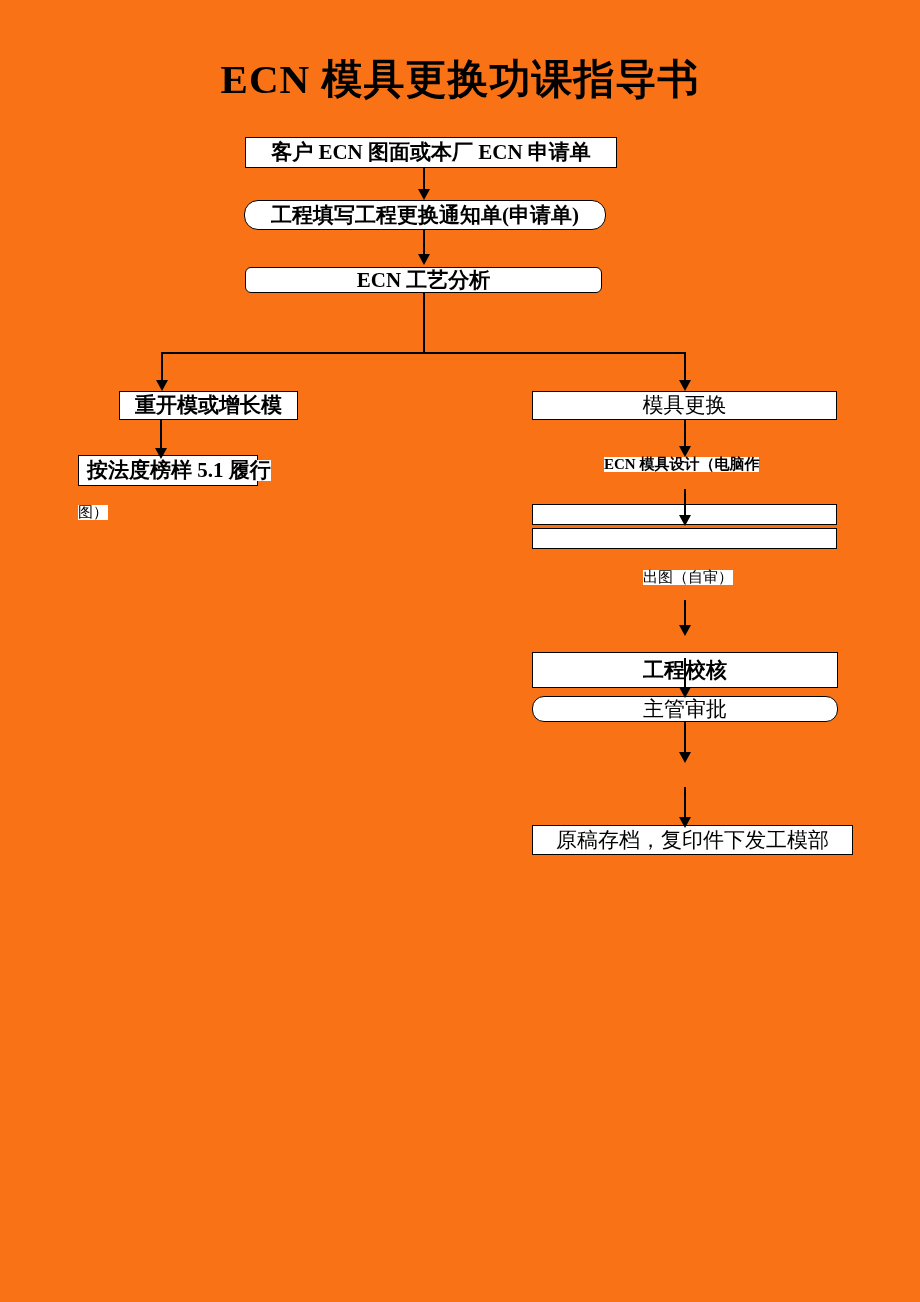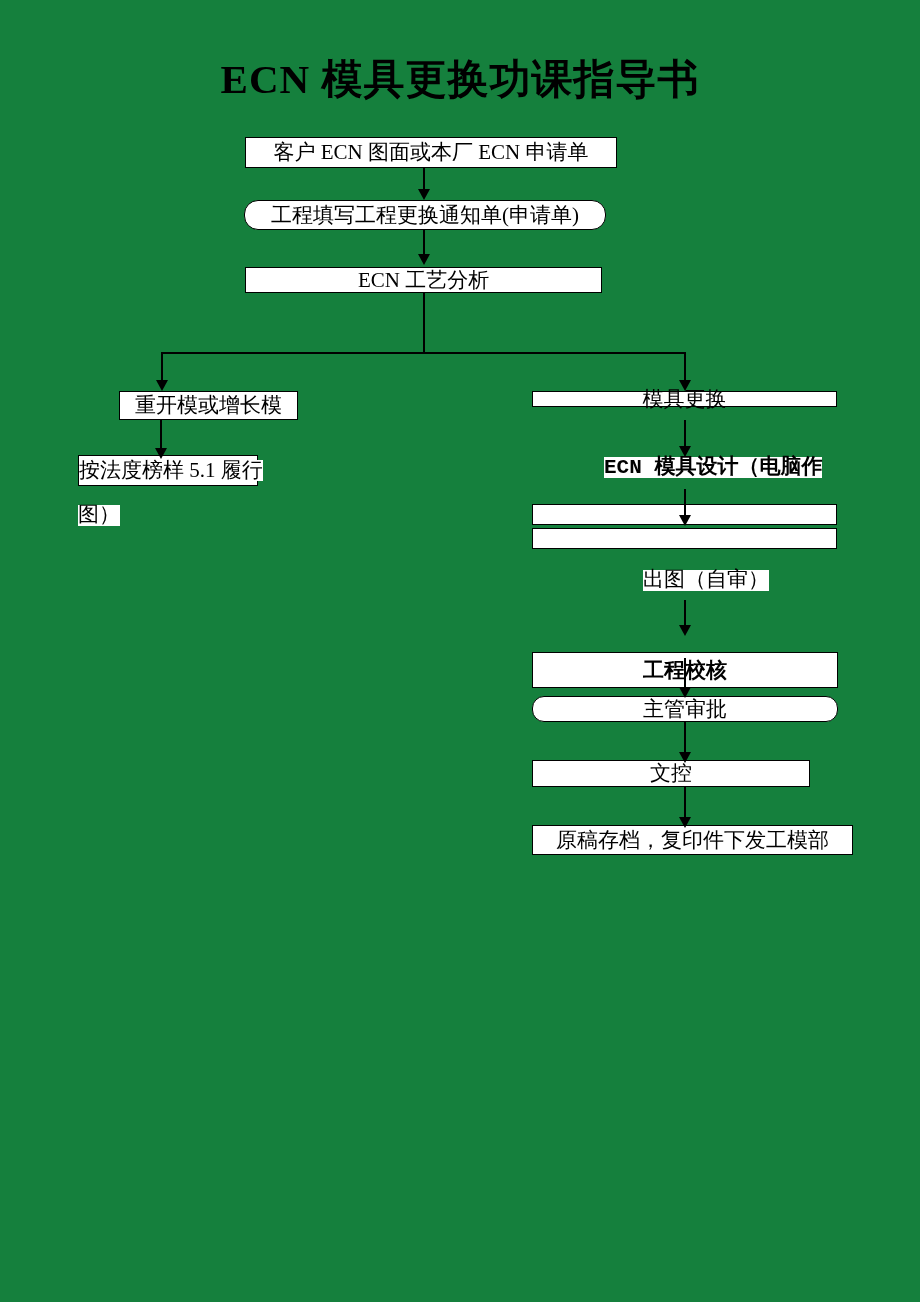--- a/index.html
+++ b/index.html
@@ -8,21 +8,21 @@
     background: #ffffff;
   }
   body {
     font-family: "Liberation Serif", "DejaVu Serif", serif;
     color: #000000;
   }
   #page {
     position: relative;
     width: 920px;
     height: 1302px;
-    background: #15803d;
+    background: #f97316;
     overflow: hidden;
   }
 
   
   .doc-title {
     position: absolute;
     left: 0;
     top: 52px;
     width: 920px;
     text-align: center;
@@ -40,43 +40,44 @@
     border: 1.5px solid #000;
     background: #ffffff;
     display: flex;
     align-items: center;
     justify-content: center;
     font-size: 21px;
     line-height: 1;
     white-space: nowrap;
     font-family: "Liberation Serif", "DejaVu Serif", serif;
   }
-  .node.bold  { font-weight: normal; }
+  .node.bold  { font-weight: bold; }
   .node.empty { }
 
   
   .node.overflow {
     justify-content: flex-start;
+    padding-left: 8px;
     overflow: visible;
   }
   .node.overflow > span {
     position: relative;
     z-index: 3;
     background: #ffffff;
   }
 
   
   .free-text {
     position: absolute;
-    font-size: 21px;
+    font-size: 15px;
     line-height: 1;
     white-space: nowrap;
     background: #ffffff;
     z-index: 3;
-    font-family: Liberation Mono, monospace;
+    font-family: Liberation Serif, serif;
   }
   .free-text.bold { font-weight: bold; }
 
   
   .vline {
     position: absolute;
     width: 2px;
     background: #000;
     z-index: 1;
   }
@@ -106,32 +107,32 @@
   <div class="node bold" style="left:245px; top:137px; width:372px; height:31px;">客户 ECN 图面或本厂 ECN 申请单</div>
 
   <div class="vline" style="left:423px; top:168px; height:27px;"></div>
   <div class="arrowhead" style="left:418px; top:189px;"></div>
 
   <div class="node bold" style="left:244px; top:200px; width:362px; height:30px;border-radius:14px;">工程填写工程更换通知单(申请单)</div>
 
   <div class="vline" style="left:423px; top:230px; height:30px;"></div>
   <div class="arrowhead" style="left:418px; top:254px;"></div>
 
-  <div class="node bold" style="left:245px; top:267px; width:357px; height:26px;">ECN 工艺分析</div>
+  <div class="node bold" style="left:245px; top:267px; width:357px; height:26px;border-radius:6px;">ECN 工艺分析</div>
 
   <div class="vline" style="left:423px; top:293px; height:61px;"></div>
   <div class="hline" style="left:162px; top:352px; width:524px;"></div>
   <div class="vline" style="left:161px; top:352px; height:31px;"></div>
   <div class="arrowhead" style="left:156px; top:380px;"></div>
   <div class="vline" style="left:684px; top:352px; height:31px;"></div>
   <div class="arrowhead" style="left:679px; top:380px;"></div>
 
   <div class="node bold" style="left:79px; top:391px; width:179px; height:29px;margin-left:40px;">重开模或增长模</div>
 
-  <div class="node" style="left:532px; top:391px; width:305px; height:16px;">模具更换</div>
+  <div class="node" style="left:532px; top:391px; width:305px; height:29px;">模具更换</div>
 
   <div class="vline" style="left:160px; top:420px; height:35px;"></div>
   <div class="arrowhead" style="left:155px; top:448px;"></div>
 
   <div class="node bold overflow" style="left:78px; top:455px; width:180px; height:31px;">
     <span>按法度榜样 5.1 履行</span>
   </div>
 
   <div class="free-text" style="left:78px; top:505px;">图）</div>
 
@@ -155,20 +156,19 @@
   <div class="node" style="left:532px; top:652px; width:306px; height:36px;font-weight:bold;">工程校核</div>
 
   <div class="vline" style="left:684px; top:658px; height:37px;"></div>
   <div class="arrowhead" style="left:679px; top:687px;"></div>
 
   <div class="node" style="left:532px; top:696px; width:306px; height:26px;border-radius:12px;">主管审批</div>
 
   <div class="vline" style="left:684px; top:722px; height:38px;"></div>
   <div class="arrowhead" style="left:679px; top:752px;"></div>
 
-  <div class="node" style="left:532px; top:760px; width:278px; height:27px;">文控</div>
 
   <div class="vline" style="left:684px; top:787px; height:38px;"></div>
   <div class="arrowhead" style="left:679px; top:817px;"></div>
 
   <div class="node" style="left:532px; top:825px; width:321px; height:30px;text-align:center;">原稿存档，复印件下发工模部</div>
 
 </div>
 
 </body></html>

